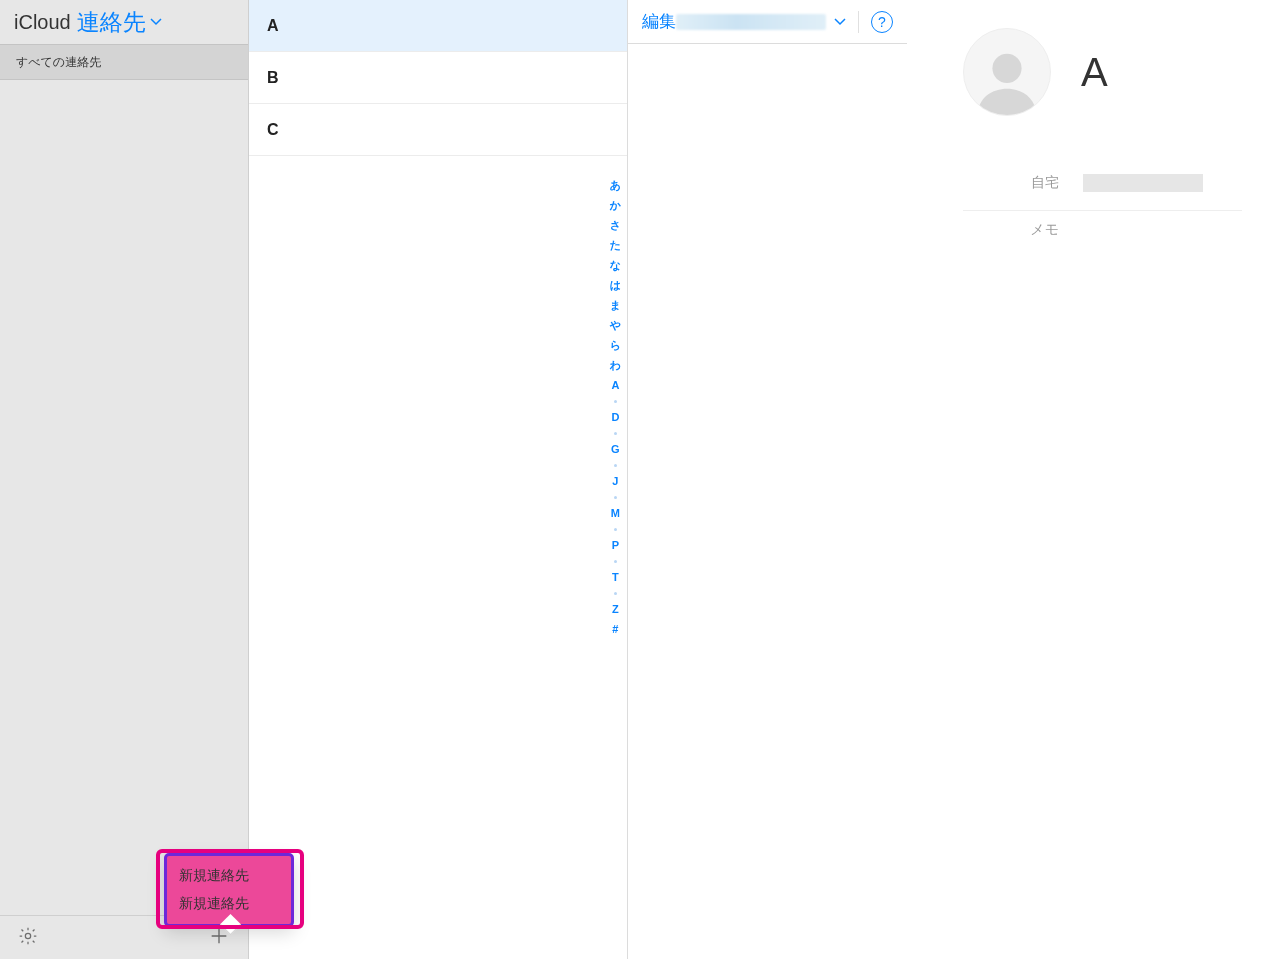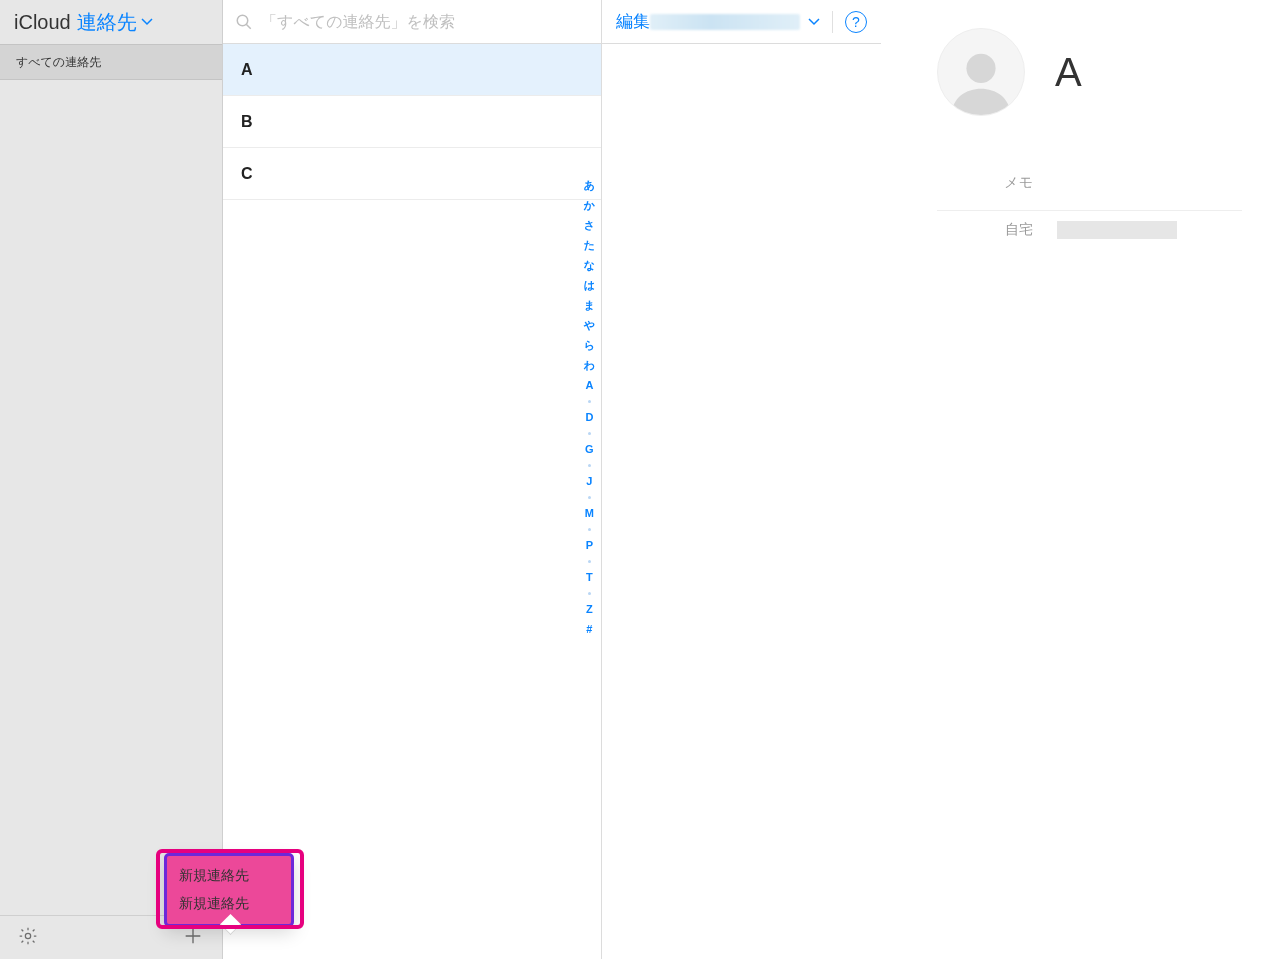--- a/index.html
+++ b/index.html
@@ -1,23 +1,23 @@
 <!DOCTYPE html>
 <html><head>
 <meta charset="utf-8">
 <style>
   * { box-sizing: border-box; margin: 0; padding: 0; }
   html, body { width: 1282px; height: 959px; font-family: -apple-system, "Helvetica Neue", Arial, sans-serif; background: #fff; overflow: hidden; }
   .app { display: flex; width: 100%; height: 100%; position: relative; }
 
   
-  .sidebar { width: 223px; height: 100%; background: #e7e7e7; border-right: 1px solid #cfcfcf; display: flex; flex-direction: column; position: relative; }
+  .sidebar { width: 249px; height: 100%; background: #e7e7e7; border-right: 1px solid #cfcfcf; display: flex; flex-direction: column; position: relative; }
   .sb-header { height: 44px; display: flex; align-items: center; padding: 0 14px; gap: 6px; }
   .sb-app { font-size: 20px; color: #333; }
-  .sb-sect { font-size: 20px; color: #0a84ff; display: flex; align-items: center; gap: 4px; cursor: pointer; }
+  .sb-sect { font-size: 23px; color: #0a84ff; display: flex; align-items: center; gap: 4px; cursor: pointer; }
   .sb-sect svg { width: 12px; height: 12px; fill: #0a84ff; }
   .sb-group { height: 36px; display: flex; align-items: center; padding: 0 16px; font-size: 12px; color: #333; background: #d4d4d4; border-top: 1px solid #c4c4c4; border-bottom: 1px solid #c4c4c4; cursor: pointer; }
   .sb-spacer { flex: 1; }
   .sb-footer { height: 44px; border-top: 1px solid #cfcfcf; display: flex; align-items: center; justify-content: space-between; padding: 0 18px; }
   .sb-footer svg { stroke: #6e6e6e; fill: none; }
   .gear-btn, .add-btn { cursor: pointer; color:#6e6e6e; }
 
   
   .list-col { width: 379px; height: 100%; border-right: 1px solid #dcdcdc; display: flex; flex-direction: column; position: relative; background:#fff; }
   .search-row { height: 44px; border-bottom: 1px solid #dcdcdc; display: flex; align-items: center; padding: 0 12px; gap: 8px; }
@@ -89,27 +89,20 @@
     </div>
 
     <div class="popup">
       <div class="popup-item">新規連絡先</div>
       <div class="popup-item">新規連絡先</div>
     </div>
     <div class="highlight-box"></div>
   </div>
 
   <div class="list-col">
-    <div class="search-row">
-      <svg width="18" height="18" viewBox="0 0 24 24">
-          <circle cx="10" cy="10" r="7" stroke="#bfbfbf" stroke-width="2" fill="none"></circle>
-          <line x1="15" y1="15" x2="21" y2="21" stroke="#bfbfbf" stroke-width="2"></line>
-        </svg>
-      <input class="search-input" placeholder="「すべての連絡先」を検索" style="">
-    </div>
     <div class="contacts">
       <div class="contact-item selected">A</div>
       <div class="contact-item">B</div>
       <div class="contact-item">C</div>
     </div>
     <div class="index-strip" id="index-strip">
         <div class="index-item">あ</div>
         <div class="index-item">か</div>
         <div class="index-item">さ</div>
         <div class="index-item">た</div>
@@ -157,22 +150,22 @@
       <div class="card-head">
         <div class="avatar">
           <svg viewBox="0 0 24 24">
               <circle cx="12" cy="8" r="5"></circle>
               <path d="M2 24c0-6 5-9 10-9s10 3 10 9z"></path>
             </svg>
         </div>
         <div class="contact-name">A</div>
       </div>
       <div class="field-row">
-        <div class="field-label">メモ</div>
+        <div class="field-label">自宅</div>
+        <div class="field-val-blur"></div>
       </div>
       <div class="field-row">
-        <div class="field-label">自宅</div>
-        <div class="field-val-blur"></div>
+        <div class="field-label">メモ</div>
       </div>
     </div>
   </div>
 
 </div>
 
 </body></html>

